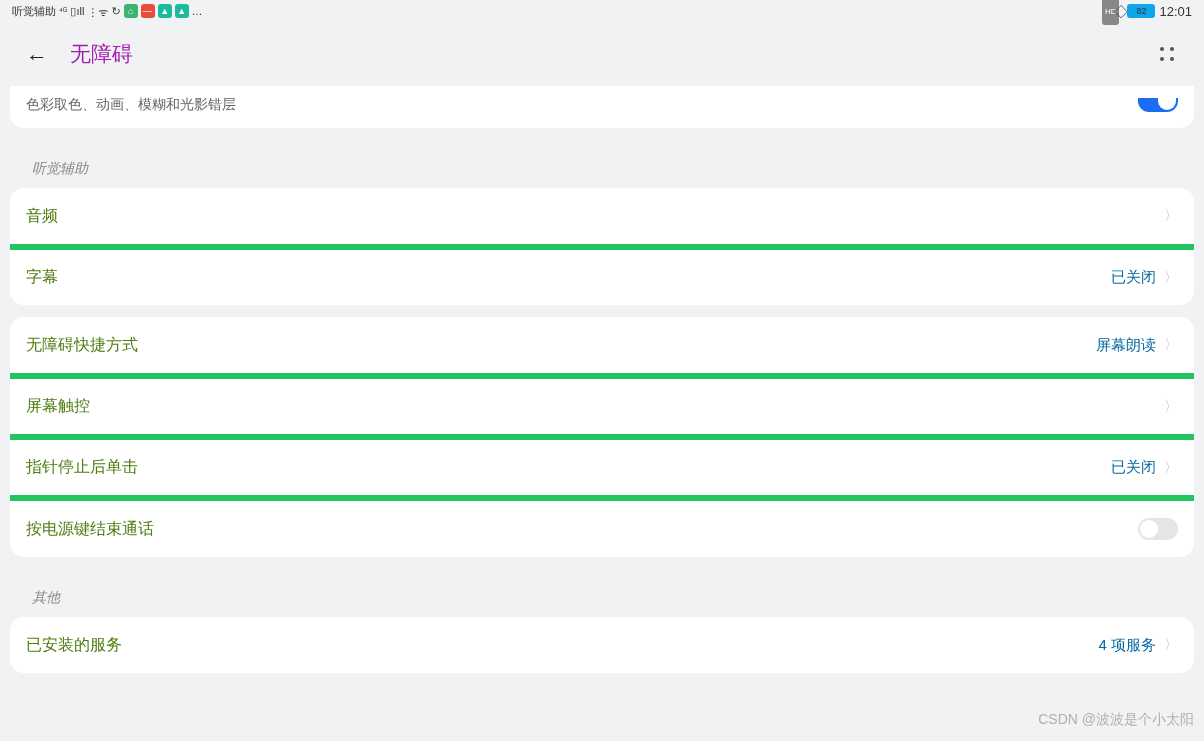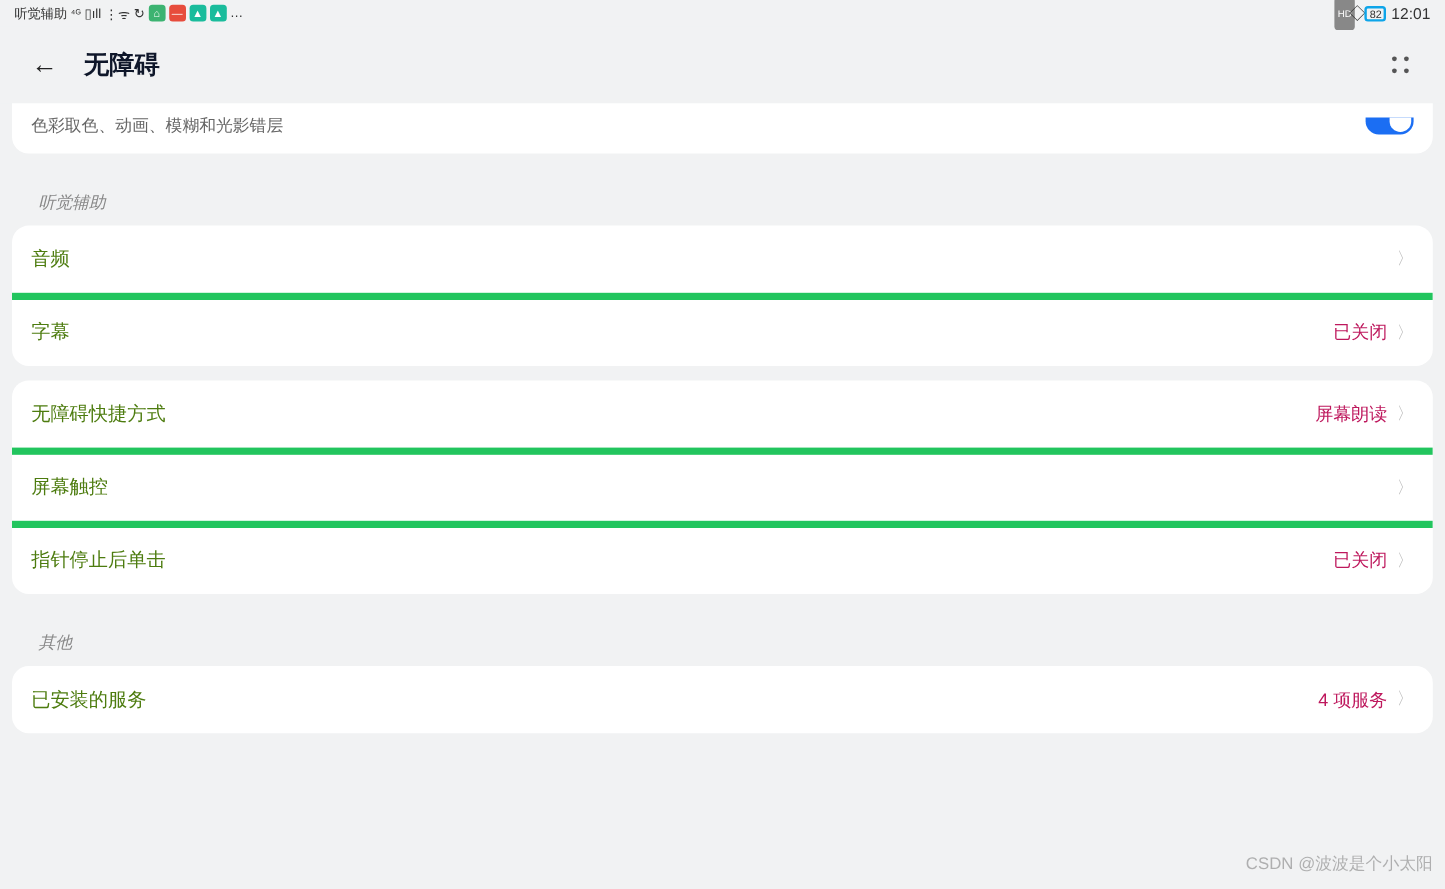--- a/index.html
+++ b/index.html
@@ -60,22 +60,22 @@
       align-items: center;
       gap: 22px;
     }
     .back-arrow {
       font-size: 22px;
       color: #222;
       cursor: pointer;
     }
     .page-title {
       font-size: 21px;
-      font-weight: 700;
-      color: #0f172a;
+      font-weight: 400;
+      color: #a21caf;
     }
     .more-dots {
       display: grid;
       grid-template-columns: repeat(2, 4px);
       grid-gap: 6px;
       padding-right: 8px;
     }
     .more-dots span {
       width: 4px;
       height: 4px;
@@ -116,21 +116,21 @@
       color: #4d7c0f;
       font-weight: 400;
     }
     .row-right {
       display: flex;
       align-items: center;
       gap: 8px;
     }
     .row-value {
       font-size: 15px;
-      color: #be185d;
+      color: #0369a1;
     }
     .chevron {
       color: #bbb;
       font-size: 14px;
     }
     .section-label {
       font-size: 14px;
       color: #888;
       padding: 20px 22px 10px 22px;
       font-style: italic;
@@ -178,26 +178,27 @@
     }
     .watermark {
       position: absolute;
       bottom: 12px;
       right: 10px;
       font-size: 14px;
       color: rgba(120,120,120,0.55);
       font-weight: 400;
     }
     .battery-box {
-      border: 2px solid #0ea5e9;
+      border: 7px solid #0ea5e9;
       border-radius: 3px;
       padding: 0 2px;
       font-size: 9px;
       height: 13px;
       display: inline-flex;
+      align-items: center;
     }
     .hd-box {
       background: #888;
       border-radius: 3px;
       padding: 0 3px;
       font-size: 8px;
       color: #fff;
       height: 27px;
       display: inline-flex;
       align-items: center;
@@ -281,20 +282,26 @@
         <span class="chevron">〉</span>
       </div>
     </div>
     <div class="row">
       <span class="row-label">指针停止后单击</span>
       <div class="row-right">
         <span class="row-value">已关闭</span>
         <span class="chevron">〉</span>
       </div>
     </div>
+    <div class="row">
+      <span class="row-label">按电源键结束通话</span>
+      <div class="row-right">
+        <div class="toggle toggle-off"></div>
+      </div>
+    </div>
   </div>
 
   <div class="section-label">其他</div>
   <div class="card">
     <div class="row">
       <span class="row-label">已安装的服务</span>
       <div class="row-right">
         <span class="row-value">4 项服务</span>
         <span class="chevron">〉</span>
       </div>

